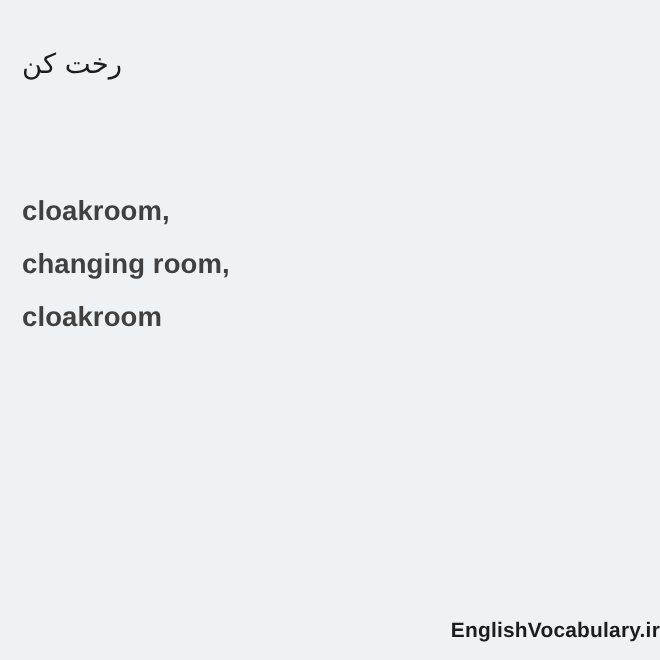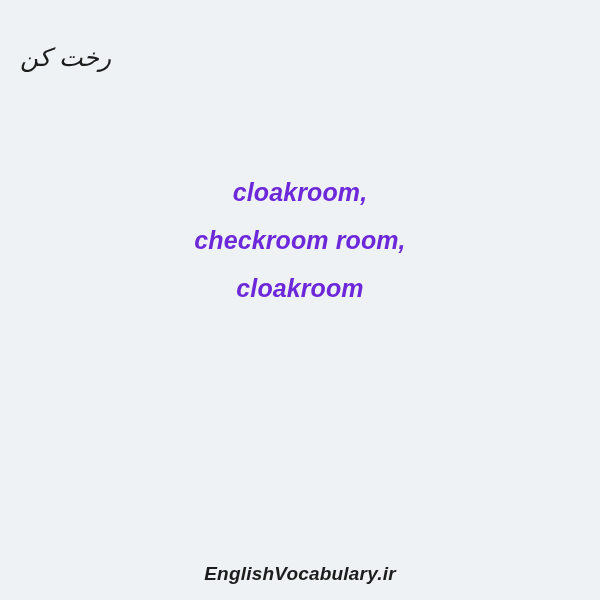--- a/index.html
+++ b/index.html
@@ -12,21 +12,20 @@
     background: #eef2f5;
     font-family: "Liberation Sans", sans-serif;
     overflow: hidden;
     position: relative;
   }
   .page {
     position: relative;
     width: 600px;
     height: 426px;
     box-sizing: border-box;
-    font-style: italic;
   }
   .headword {
     position: absolute;
     top: 40px;
     left: 20px;
     right: 20px;
     font-family: "DejaVu Sans", sans-serif;
     font-size: 25px;
     line-height: 1.4;
     color: #1c1c1c;
@@ -34,49 +33,48 @@
     text-align: left;
     unicode-bidi: isolate;
   }
   .translations {
     position: absolute;
     top: 168px;
     left: 20px;
     right: 20px;
     font-size: 25px;
     line-height: 48px;
-    color: #6d28d9;
+    color: #404040;
     font-weight: bold;
     letter-spacing: 0.1px;
-    text-align: center;
   }
   .translations .line {
     display: block;
     white-space: nowrap;
   }
   .footer {
     position: absolute;
     left: 0;
     right: 0;
     top: 563px;
-    text-align: center;
+    text-align: right;
     font-size: 19px;
     font-weight: bold;
     color: #1c1c1c;
     letter-spacing: 0.2px;
   }
 </style>
 </head>
 <body>
 
 <div class="page">
 
   <div class="headword">رخت کن</div>
 
   <div class="translations">
     <span class="line">cloakroom,</span>
-    <span class="line">checkroom room,</span>
+    <span class="line">changing room,</span>
     <span class="line">cloakroom</span>
   </div>
 
   <div class="footer">EnglishVocabulary.ir</div>
 
 </div>
 
 </body></html>

